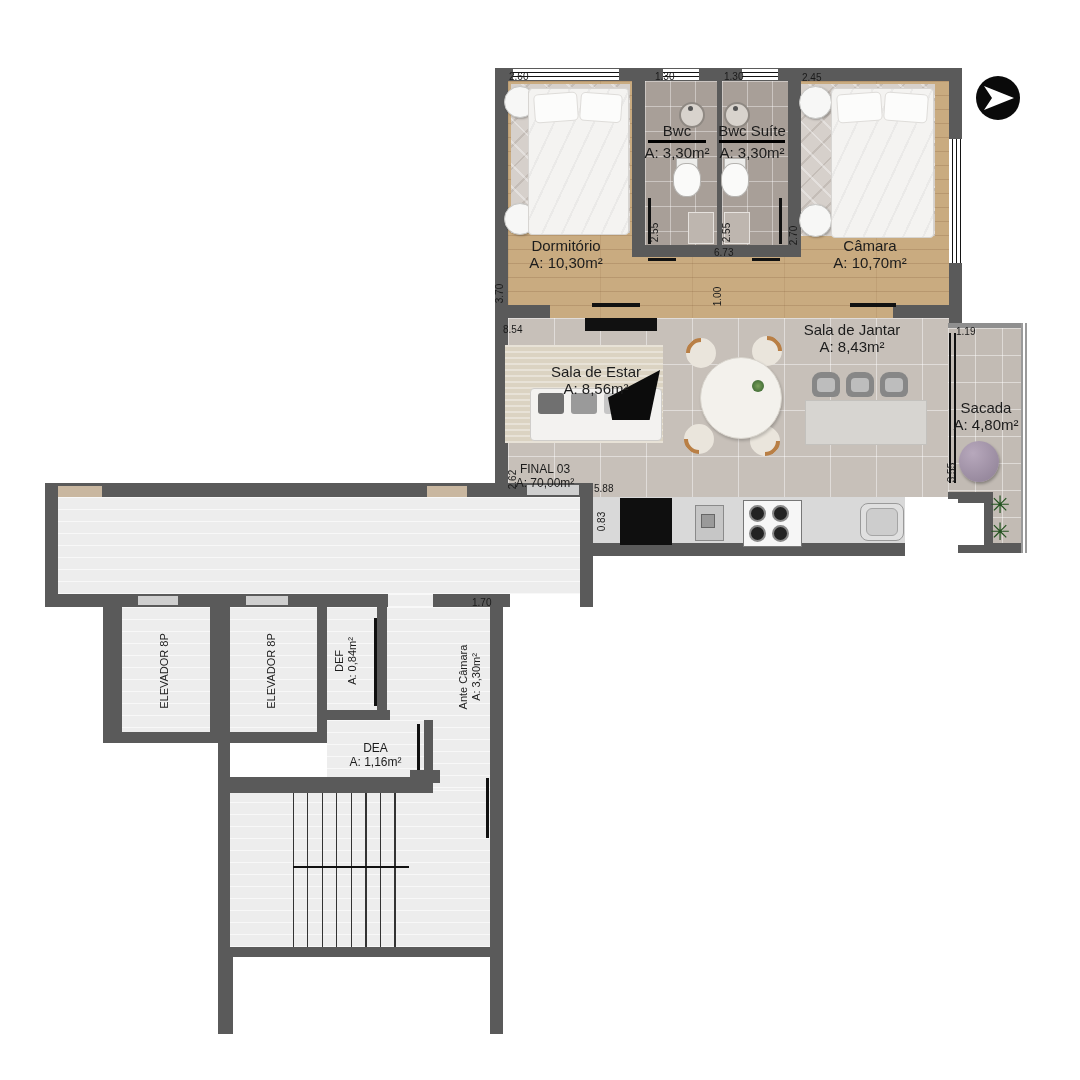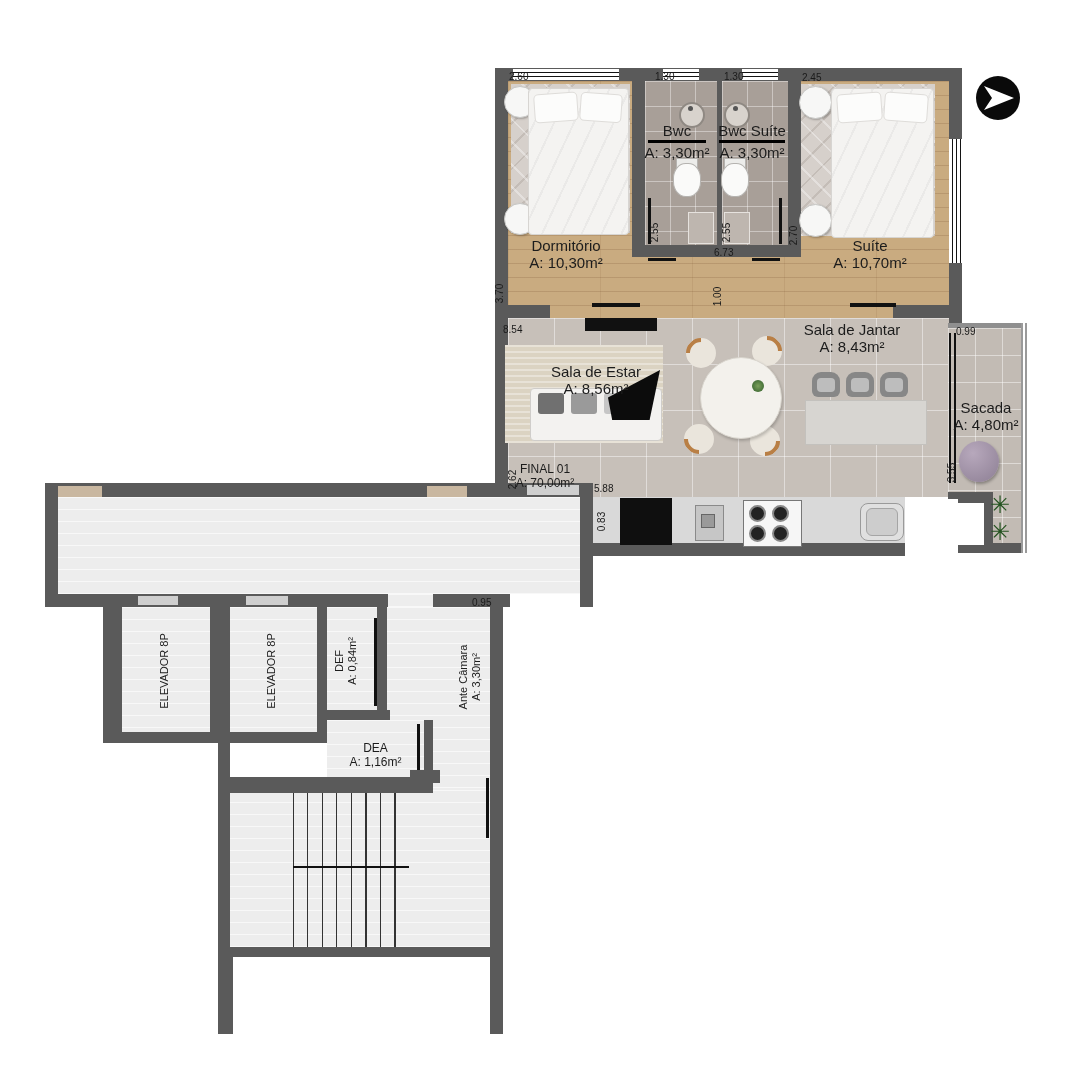--- a/index.html
+++ b/index.html
@@ -240,37 +240,37 @@
     <span>Bwc</span>
     <span class="undl" style="width:58px"></span>
     <span>A: 3,30m²</span>
   </div>
   <div class="lbl" style="left:713px;top:122px;width:78px">
     <span>Bwc Suíte</span>
     <span class="undl" style="width:66px"></span>
     <span>A: 3,30m²</span>
   </div>
   <div class="lbl" style="left:808px;top:237px;width:124px">
-    <span>Suíte</span>
+    <span>Câmara</span>
     <span>A: 10,70m²</span>
   </div>
   <div class="lbl" style="left:534px;top:363px;width:124px">
     <span>Sala de Estar</span>
     <span>A: 8,56m²</span>
   </div>
   <div class="lbl" style="left:789px;top:321px;width:126px">
     <span>Sala de Jantar</span>
     <span>A: 8,43m²</span>
   </div>
   <div class="lbl" style="left:946px;top:399px;width:80px">
     <span>Sacada</span>
     <span>A: 4,80m²</span>
   </div>
   <div class="lbl lbl-sm" style="left:506px;top:462px;width:78px">
-    <span>FINAL 01</span>
+    <span>FINAL 03</span>
     <span>A: 70,00m²</span>
   </div>
 
   <div class="lbl lbl-xs rot" style="left:106px;top:663px;width:120px;height:16px">
     <span>ELEVADOR 8P</span>
   </div>
   <div class="lbl lbl-xs rot" style="left:213px;top:663px;width:120px;height:16px">
     <span>ELEVADOR 8P</span>
   </div>
   <div class="lbl lbl-xs rot" style="left:296px;top:646px;width:104px;height:30px">
@@ -290,25 +290,25 @@
   <div class="dim" style="left:655px;top:71px">1.30</div>
   <div class="dim" style="left:724px;top:71px">1.30</div>
   <div class="dim" style="left:802px;top:72px">2.45</div>
   <div class="dim rot" style="left:484px;top:288px;width:30px">3.70</div>
   <div class="dim rot" style="left:639px;top:227px;width:30px">2.55</div>
   <div class="dim rot" style="left:711px;top:227px;width:30px">2.55</div>
   <div class="dim rot" style="left:778px;top:230px;width:30px">2.70</div>
   <div class="dim" style="left:714px;top:247px">6.73</div>
   <div class="dim rot" style="left:702px;top:291px;width:30px">1.00</div>
   <div class="dim" style="left:503px;top:324px">8.54</div>
-  <div class="dim" style="left:956px;top:326px">0.99</div>
+  <div class="dim" style="left:956px;top:326px">1.19</div>
   <div class="dim rot" style="left:497px;top:474px;width:30px">2.62</div>
   <div class="dim" style="left:594px;top:483px">5.88</div>
   <div class="dim rot" style="left:586px;top:516px;width:30px">0.83</div>
   <div class="dim rot" style="left:936px;top:467px;width:30px">3.55</div>
-  <div class="dim" style="left:472px;top:597px">0.95</div>
+  <div class="dim" style="left:472px;top:597px">1.70</div>
 
   <svg class="north" viewBox="0 0 46 46">
     <circle cx="23" cy="23" r="22" fill="#0a0a0a"></circle>
     <polygon points="9,11 39,23 9,35 17,23" fill="#ffffff"></polygon>
   </svg>
 
 </div>
 
 </body></html>

